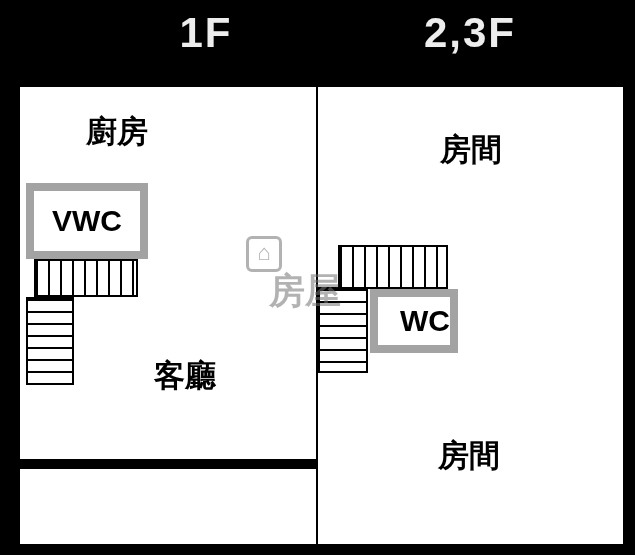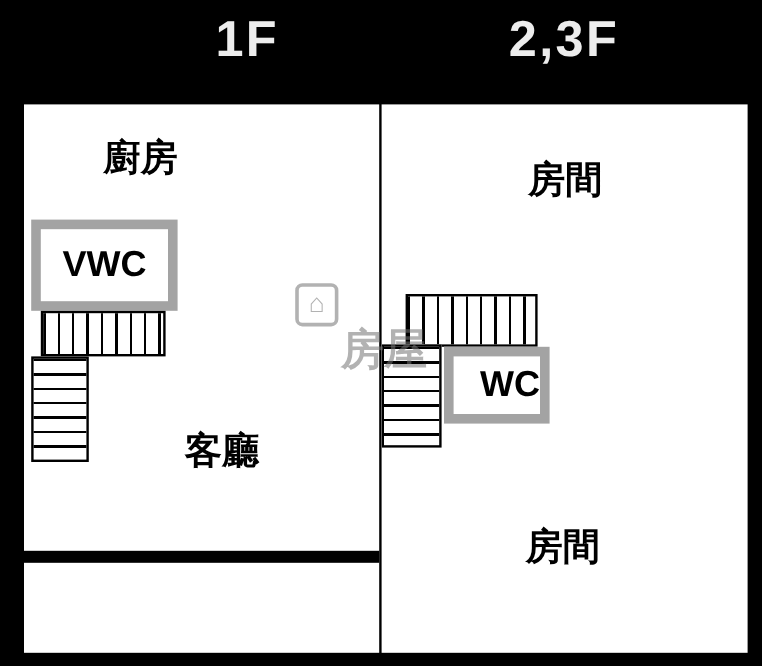--- a/index.html
+++ b/index.html
@@ -86,21 +86,21 @@
     position: absolute;
     left: 246px;
     top: 236px;
     color: rgba(115, 115, 115, 0.55);
     font-size: 36px;
     font-weight: bold;
     line-height: 1.05;
     pointer-events: none;
   }
   #watermark .wm-row { display: flex; align-items: center; }
-  #watermark .wm-line2 { margin-left: 38px; }
+  #watermark .wm-line2 { margin-left: 23px; }
   .wm-logo {
     display: inline-block;
     width: 30px;
     height: 30px;
     border: 3px solid rgba(115,115,115,0.55);
     border-radius: 6px;
     margin-right: 10px;
     text-align: center;
     font-size: 22px;
     line-height: 28px;

